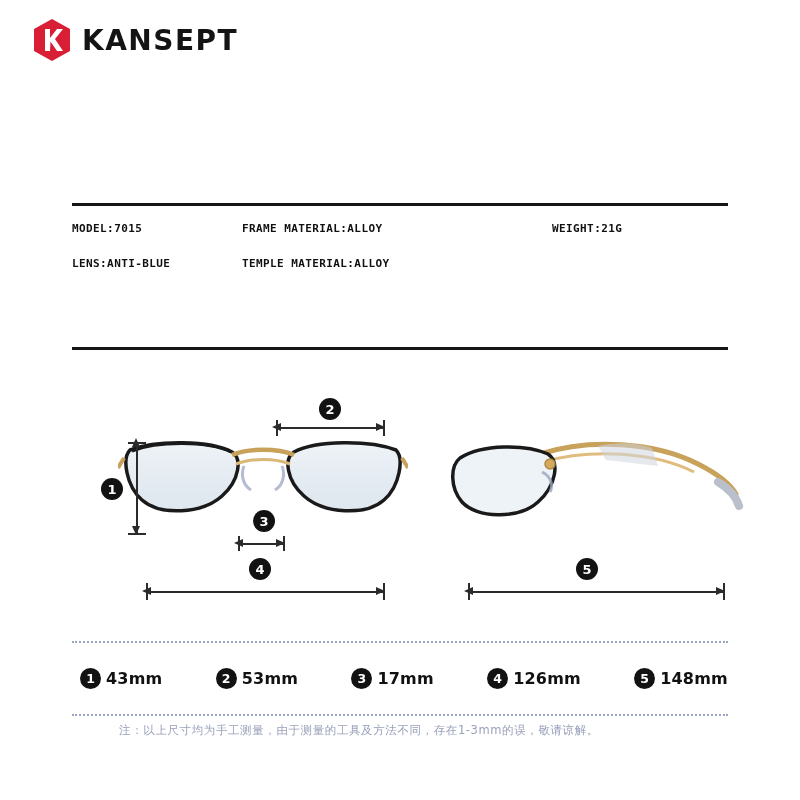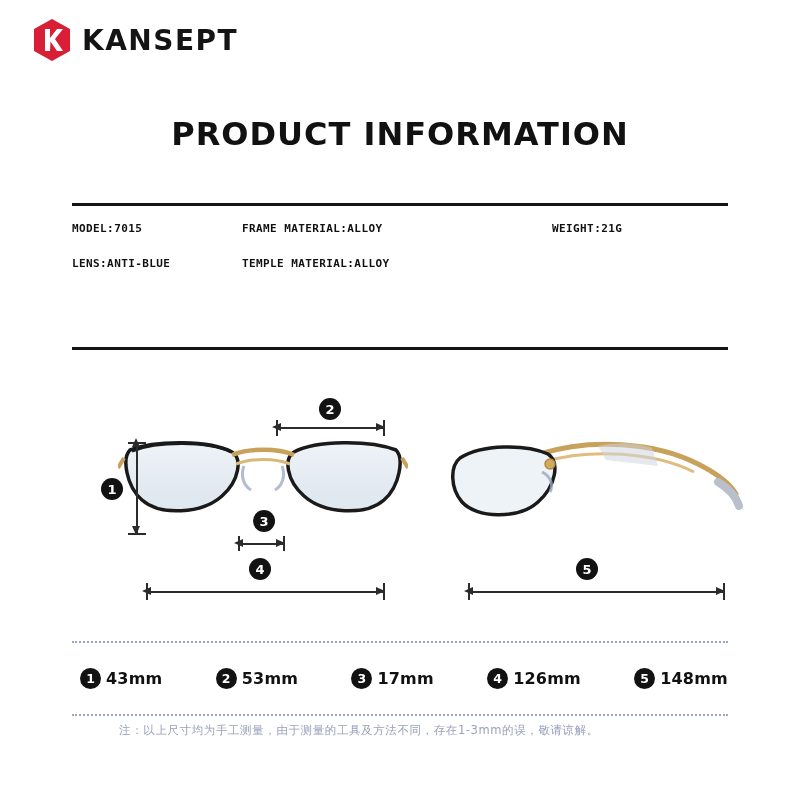--- a/index.html
+++ b/index.html
@@ -208,21 +208,20 @@
   <div class="brand">
     <div class="brand-mark">
       <svg width="40" height="44" viewBox="0 0 40 44">
         <polygon points="20,1 38,11 38,33 20,43 2,33 2,11" fill="#d81f36"></polygon>
         <path d="M13 11 L18 11 L18 20 L25 11 L31 11 L23 21 L31 33 L25 33 L18.5 23.5 L18 33 L13 33 Z" fill="#ffffff"></path>
       </svg>
     </div>
     <div class="brand-name">KANSEPT</div>
   </div>
 
-  <div class="title">PRODUCT INFORMATION</div>
 
   <div class="rule top"></div>
   <div class="spec-table">
     <div class="spec-cell">MODEL:7015</div>
     <div class="spec-cell">FRAME MATERIAL:ALLOY</div>
     <div class="spec-cell">WEIGHT:21G</div>
     <div class="spec-cell">LENS:ANTI-BLUE</div>
     <div class="spec-cell">TEMPLE MATERIAL:ALLOY</div>
   </div>
   <div class="rule bottom"></div>

